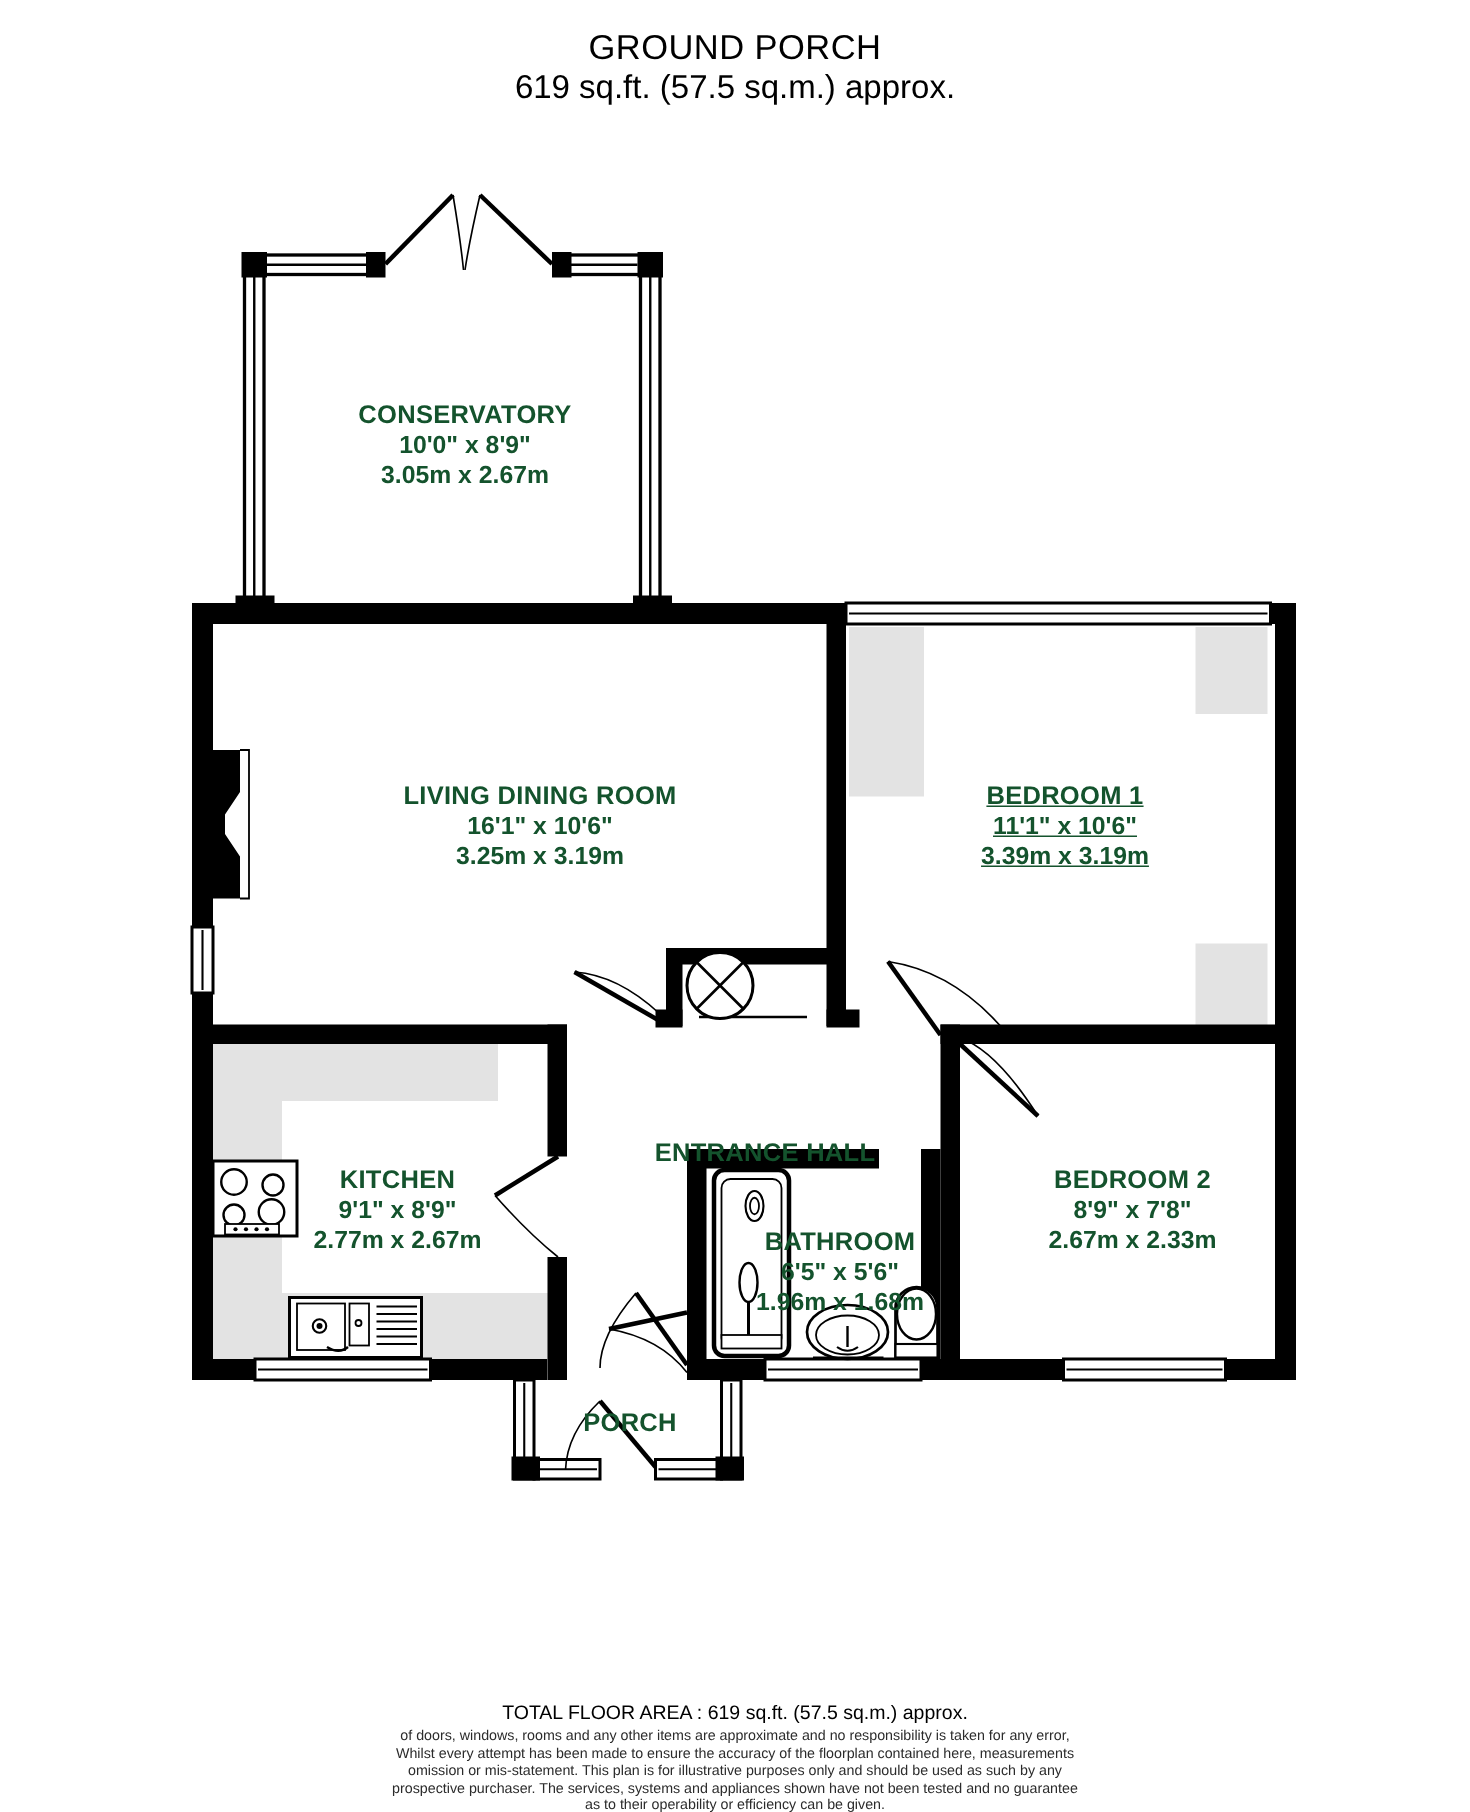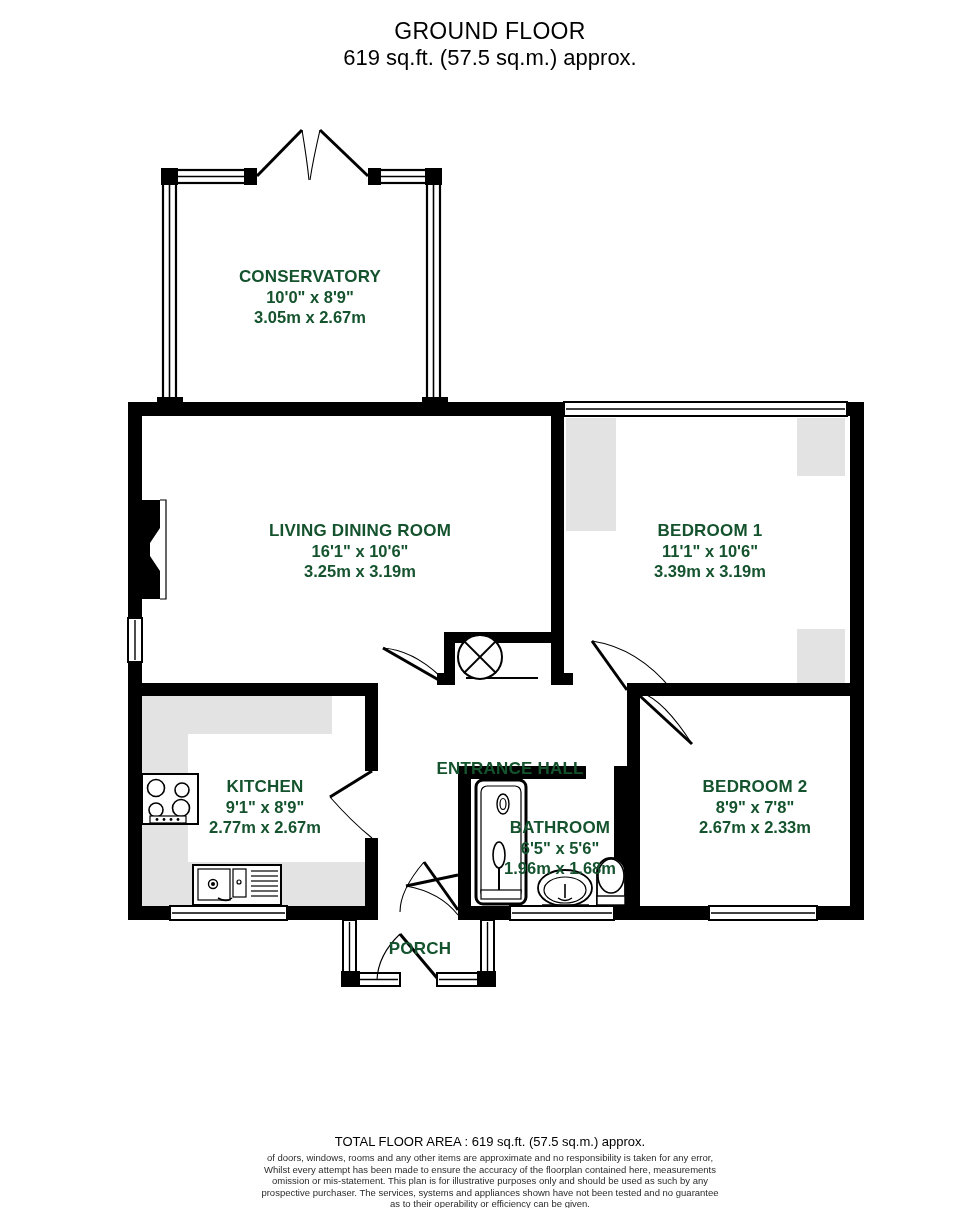--- a/index.html
+++ b/index.html
@@ -20,21 +20,21 @@
   .footer{position:absolute;left:0;width:980px;text-align:center;}
   .f-total{top:1134px;font-size:13px;line-height:16px;}
   .f-disc{top:1152px;font-size:9.5px;line-height:11.6px;color:#2b2b2b;}
 </style>
 </head>
 <body>
 
 <div id="page">
 
   <div class="title-block">
-    <div class="title-main">GROUND FLOOR</div>
+    <div class="title-main">GROUND PORCH</div>
     <div class="title-sub">619 sq.ft. (57.5 sq.m.) approx.</div>
   </div>
 
   <svg id="plan" viewBox="0 0 980 1208">
 
     <g>
 
       <rect x="163" y="170" width="13" height="235" fill="#fff" stroke="#000" stroke-width="2.2"></rect>
       <line x1="169.5" y1="172" x2="169.5" y2="403" stroke="#000" stroke-width="1.6"></line>
 
@@ -242,21 +242,21 @@
     <div class="d1">10'0"  x 8'9"</div>
     <div class="d2">3.05m  x 2.67m</div>
   </div>
 
   <div class="roomlabel" style="left:215px;top:520px;width:290px;">
     <div class="nm">LIVING DINING ROOM</div>
     <div class="d1">16'1"  x 10'6"</div>
     <div class="d2">3.25m  x 3.19m</div>
   </div>
 
-  <div class="roomlabel" style="left:590px;top:520px;width:240px;">
+  <div class="roomlabel" style="left:590px;top:520px;width:240px;text-decoration:underline;">
     <div class="nm">BEDROOM 1</div>
     <div class="d1">11'1"  x 10'6"</div>
     <div class="d2">3.39m  x 3.19m</div>
   </div>
 
   <div class="roomlabel" style="left:145px;top:776px;width:240px;">
     <div class="nm">KITCHEN</div>
     <div class="d1">9'1"  x 8'9"</div>
     <div class="d2">2.77m  x 2.67m</div>
   </div>

